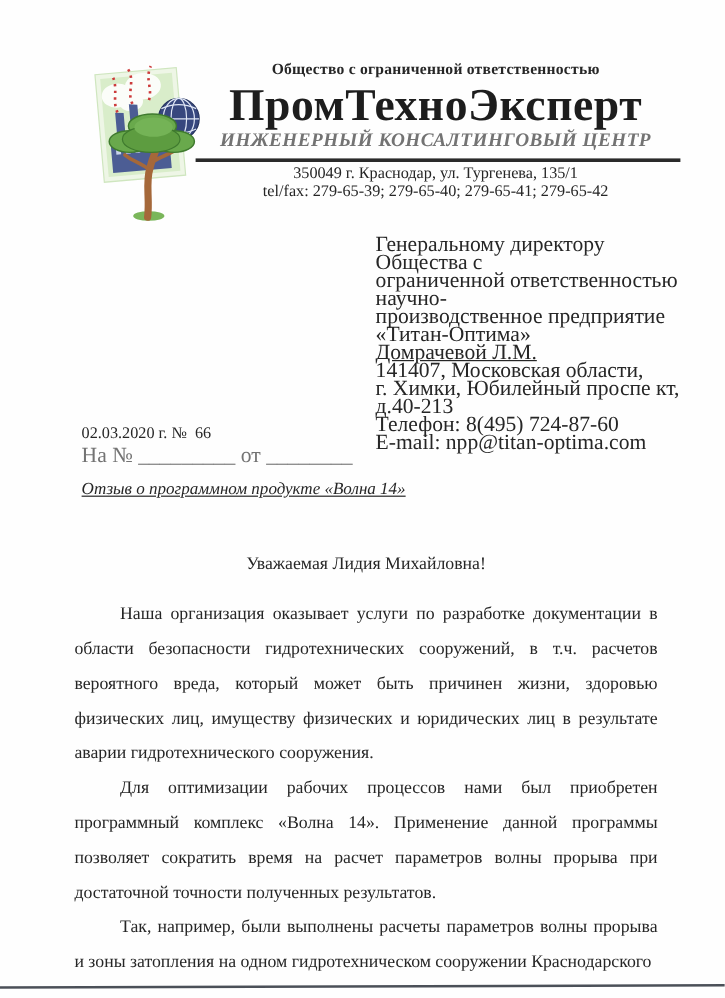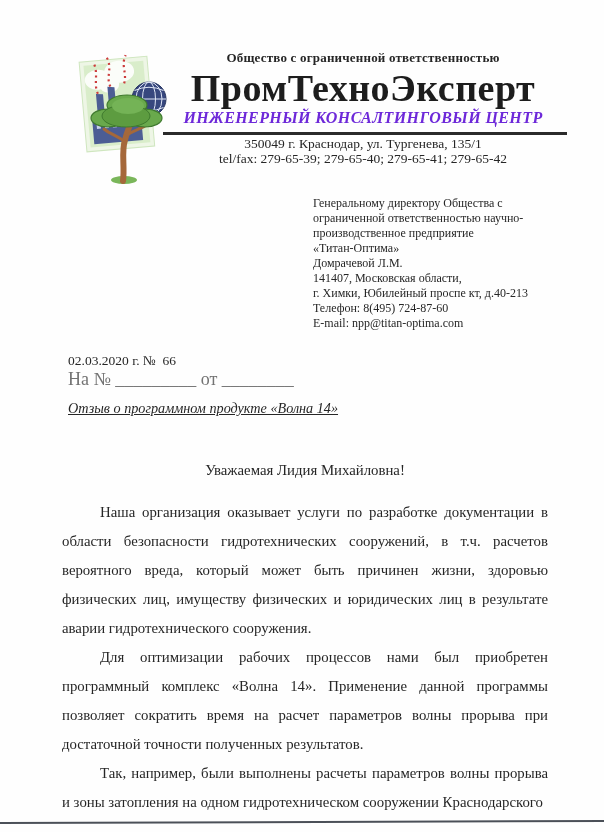--- a/index.html
+++ b/index.html
@@ -42,21 +42,21 @@
     font-weight: bold;
     color: #1d1d1d;
     letter-spacing: 0.5px;
     line-height: 1.0;
   }
   .subtitle {
     margin-top: 2px;
     font-size: 16px;
     font-weight: bold;
     font-style: italic;
-    color: #6d28d9;
+    color: #737373;
     letter-spacing: 0.4px;
   }
   .header-rule {
     position: absolute;
     left: 163px;
     top: 132px;
     width: 404px;
     height: 2.5px;
     background: #2a2a2a;
   }
@@ -66,25 +66,25 @@
   .hdr-site .gap { display: inline-block; width: 18px; }
   .link {
     color: #4565b5;
     text-decoration: underline;
   }
   .recipient {
     position: absolute;
     left: 313px;
     top: 196px;
     width: 265px;
-    font-size: 12px;
+    font-size: 18px;
     line-height: 15px;
     color: #262626;
   }
-  .recipient .u { }
+  .recipient .u { text-decoration: underline; }
   .ref-date {
     position: absolute;
     left: 68px;
     top: 353px;
     font-size: 13.5px;
     white-space: pre;
     color: #262626;
   }
   .ref-reply {
     position: absolute;

